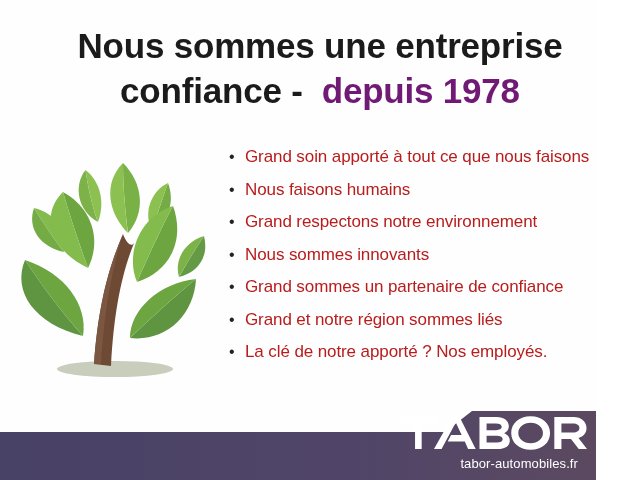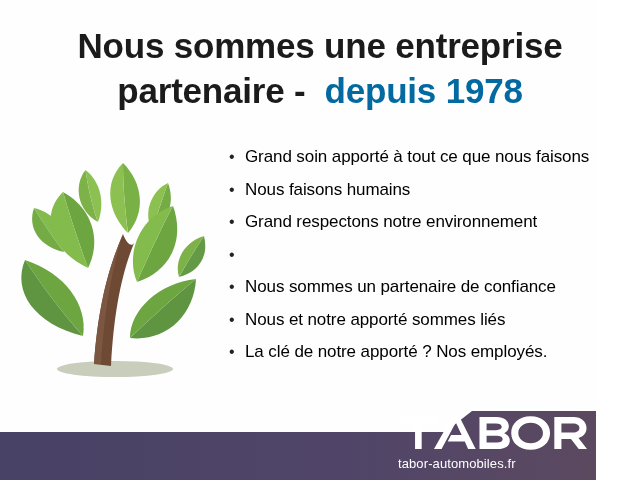--- a/index.html
+++ b/index.html
@@ -29,21 +29,21 @@
     font-weight: bold;
     color: #1b1b1b;
     line-height: 1.28;
     letter-spacing: -0.2px;
   }
   .heading .line {
     display: block;
     white-space: pre;
   }
   .heading .accent {
-    color: #0369a1;
+    color: #701a75;
   }
 
   
   .bullets {
     position: absolute;
     left: 229px;
     top: 145px;
     width: 400px;
   }
   .bullet-row {
@@ -55,21 +55,21 @@
     width: 16px;
     flex: 0 0 16px;
     font-size: 16px;
     line-height: 24px;
     color: #232323;
     text-align: left;
   }
   .bullet-text {
     font-size: 17px;
     line-height: 24px;
-    color: #000000;
+    color: #b91c1c;
     white-space: nowrap;
     letter-spacing: -0.1px;
   }
 
   
   .tree {
     position: absolute;
     left: 10px;
     top: 150px;
     width: 215px;
@@ -82,42 +82,42 @@
     left: 0;
     top: 405px;
     width: 640px;
     height: 75px;
   }
   .logo-block {
     position: absolute;
     right: 18px;
     top: 415px;
     width: 180px;
-    text-align: left;
+    text-align: right;
     pointer-events: none;
   }
   .logo-word {
     height: 36px;
   }
   .logo-url {
     margin-top: 1px;
     font-size: 13px;
     color: #ffffff;
     letter-spacing: 0.1px;
     font-family: "Liberation Sans", sans-serif;
   }
 </style>
 </head>
 <body>
 
 <div id="slide">
 
   <div class="heading">
     <span class="line">Nous sommes une entreprise</span>
-    <span class="line"><span>partenaire -  </span><span class="accent">depuis 1978</span></span>
+    <span class="line"><span>confiance -  </span><span class="accent">depuis 1978</span></span>
   </div>
 
   <svg class="tree" viewBox="0 0 215 240" xmlns="http://www.w3.org/2000/svg">
     <defs>
       <clipPath id="lv1">
           <path d="M72 19 C88 29 95 52 89 72 C74 63 65 41 72 19 Z"></path>
         </clipPath>
     </defs>
 
     <ellipse cx="105" cy="219" rx="58" ry="8" fill="#c8cdbc"></ellipse>
@@ -179,28 +179,29 @@
     <div class="bullet-row">
       <span class="bullet-dot">•</span>
       <span class="bullet-text">Nous faisons humains</span>
     </div>
     <div class="bullet-row">
       <span class="bullet-dot">•</span>
       <span class="bullet-text">Grand respectons notre environnement</span>
     </div>
     <div class="bullet-row">
       <span class="bullet-dot">•</span>
-    </div>
-    <div class="bullet-row">
-      <span class="bullet-dot">•</span>
-      <span class="bullet-text">Nous sommes un partenaire de confiance</span>
-    </div>
-    <div class="bullet-row">
-      <span class="bullet-dot">•</span>
-      <span class="bullet-text">Nous et notre apporté sommes liés</span>
+      <span class="bullet-text">Nous sommes innovants</span>
+    </div>
+    <div class="bullet-row">
+      <span class="bullet-dot">•</span>
+      <span class="bullet-text">Grand sommes un partenaire de confiance</span>
+    </div>
+    <div class="bullet-row">
+      <span class="bullet-dot">•</span>
+      <span class="bullet-text">Grand et notre région sommes liés</span>
     </div>
     <div class="bullet-row">
       <span class="bullet-dot">•</span>
       <span class="bullet-text">La clé de notre apporté ? Nos employés.</span>
     </div>
   </div>
 
   <svg class="footer-bar" viewBox="0 0 640 75" preserveAspectRatio="none" xmlns="http://www.w3.org/2000/svg">
     <defs>
       <linearGradient id="footerGrad" x1="0" y1="0" x2="1" y2="0">

